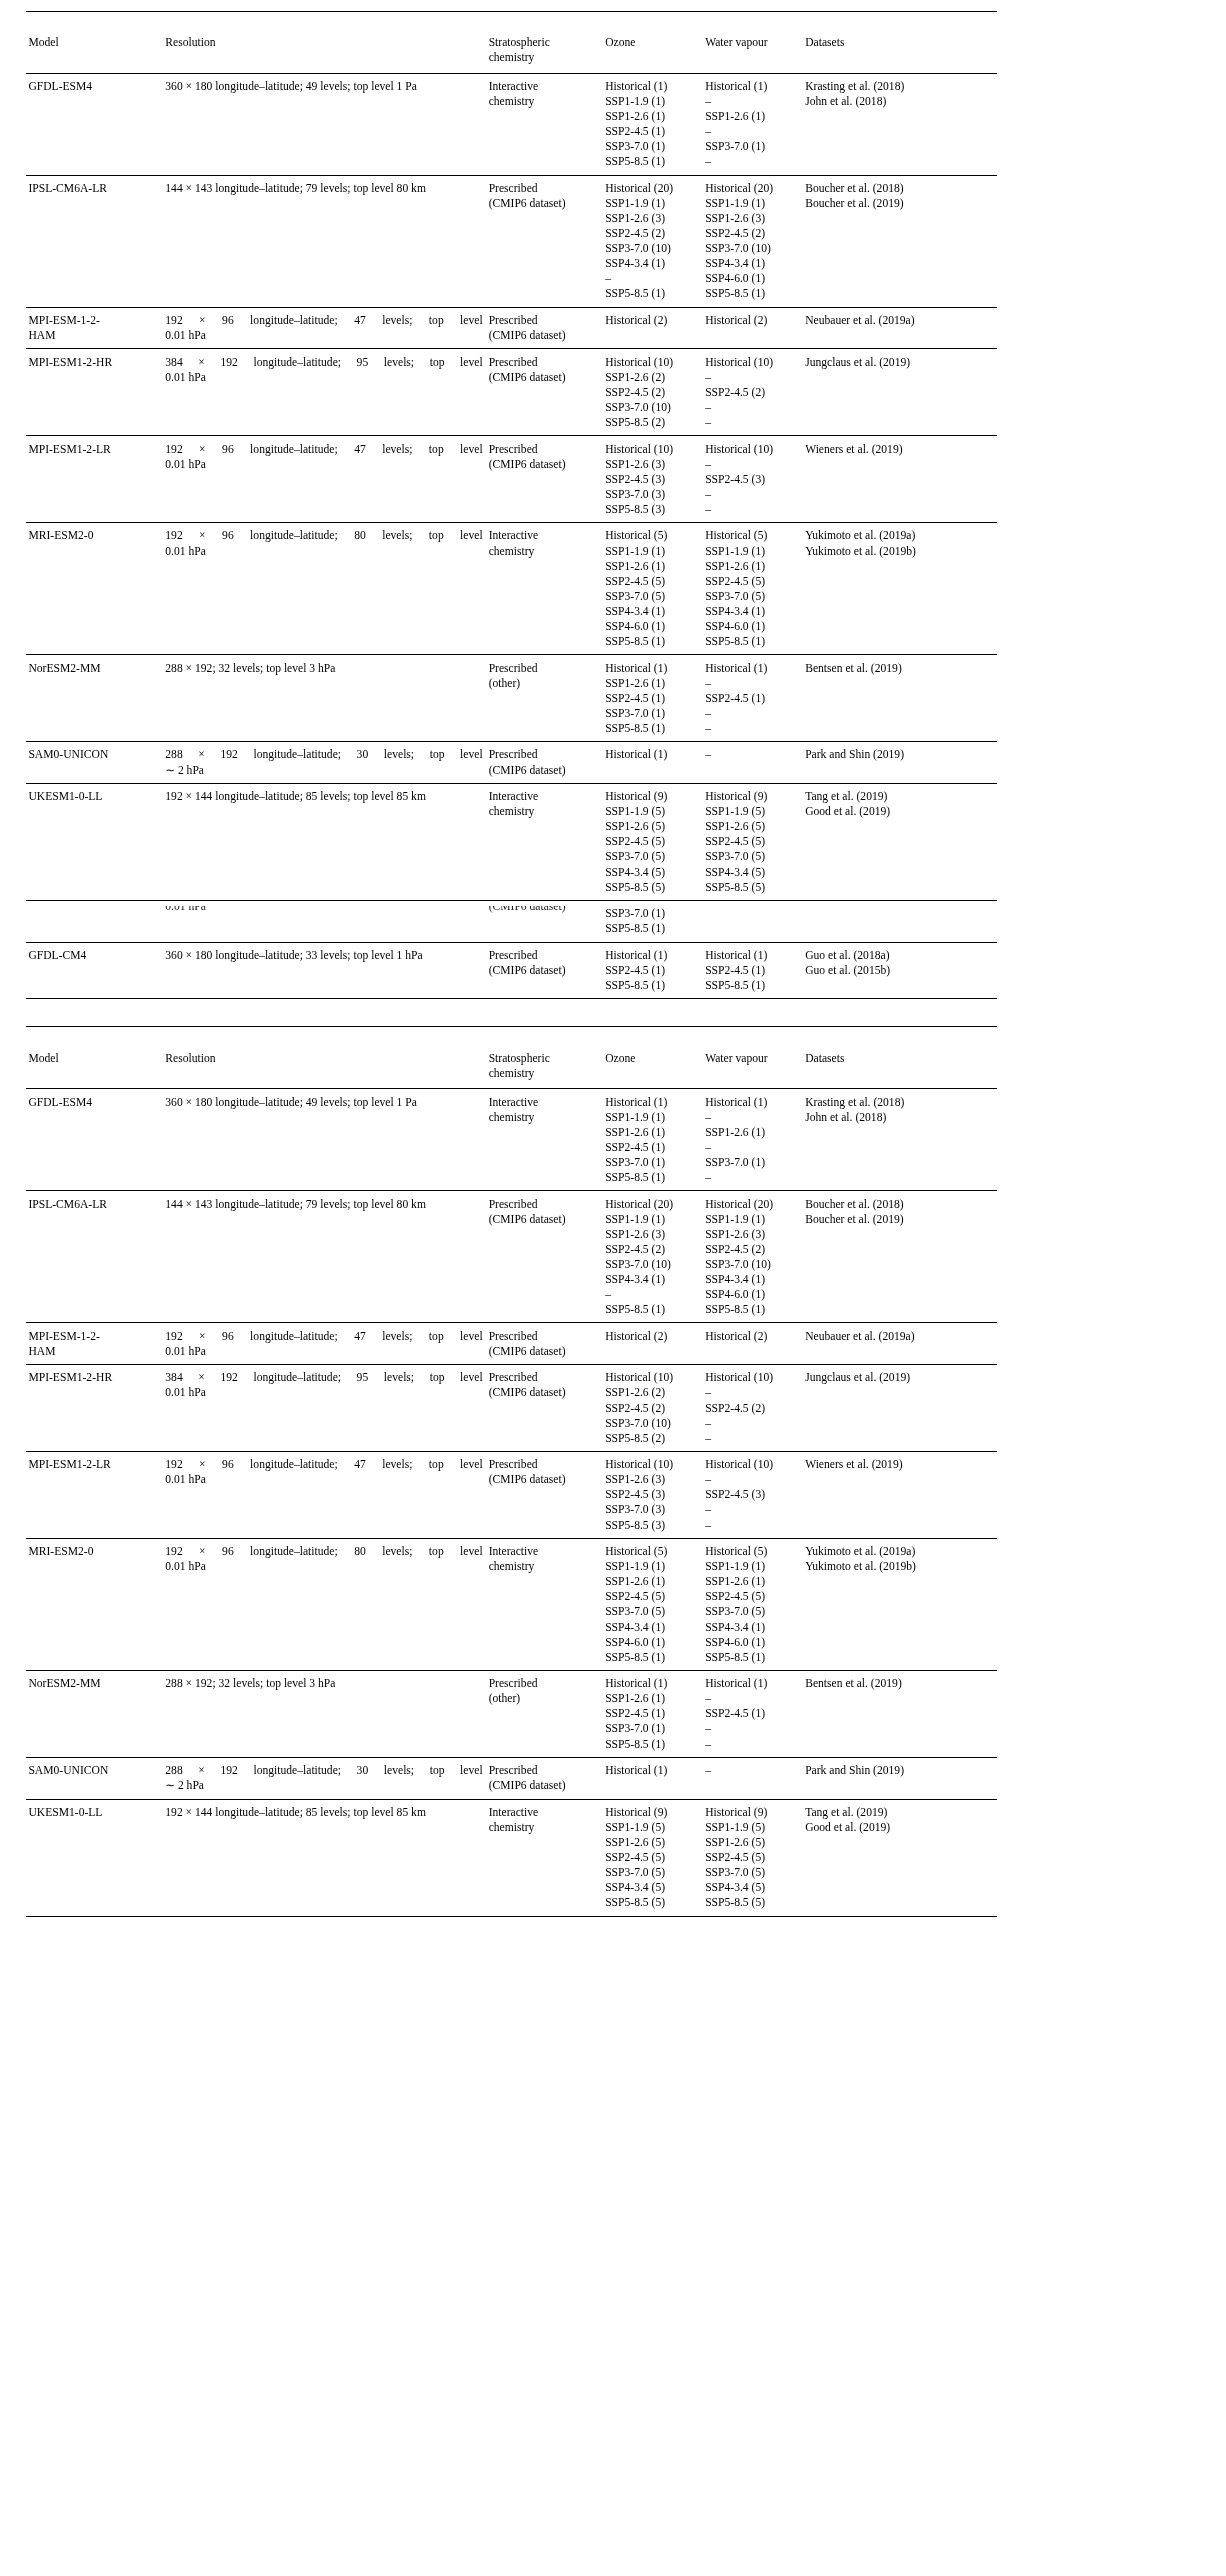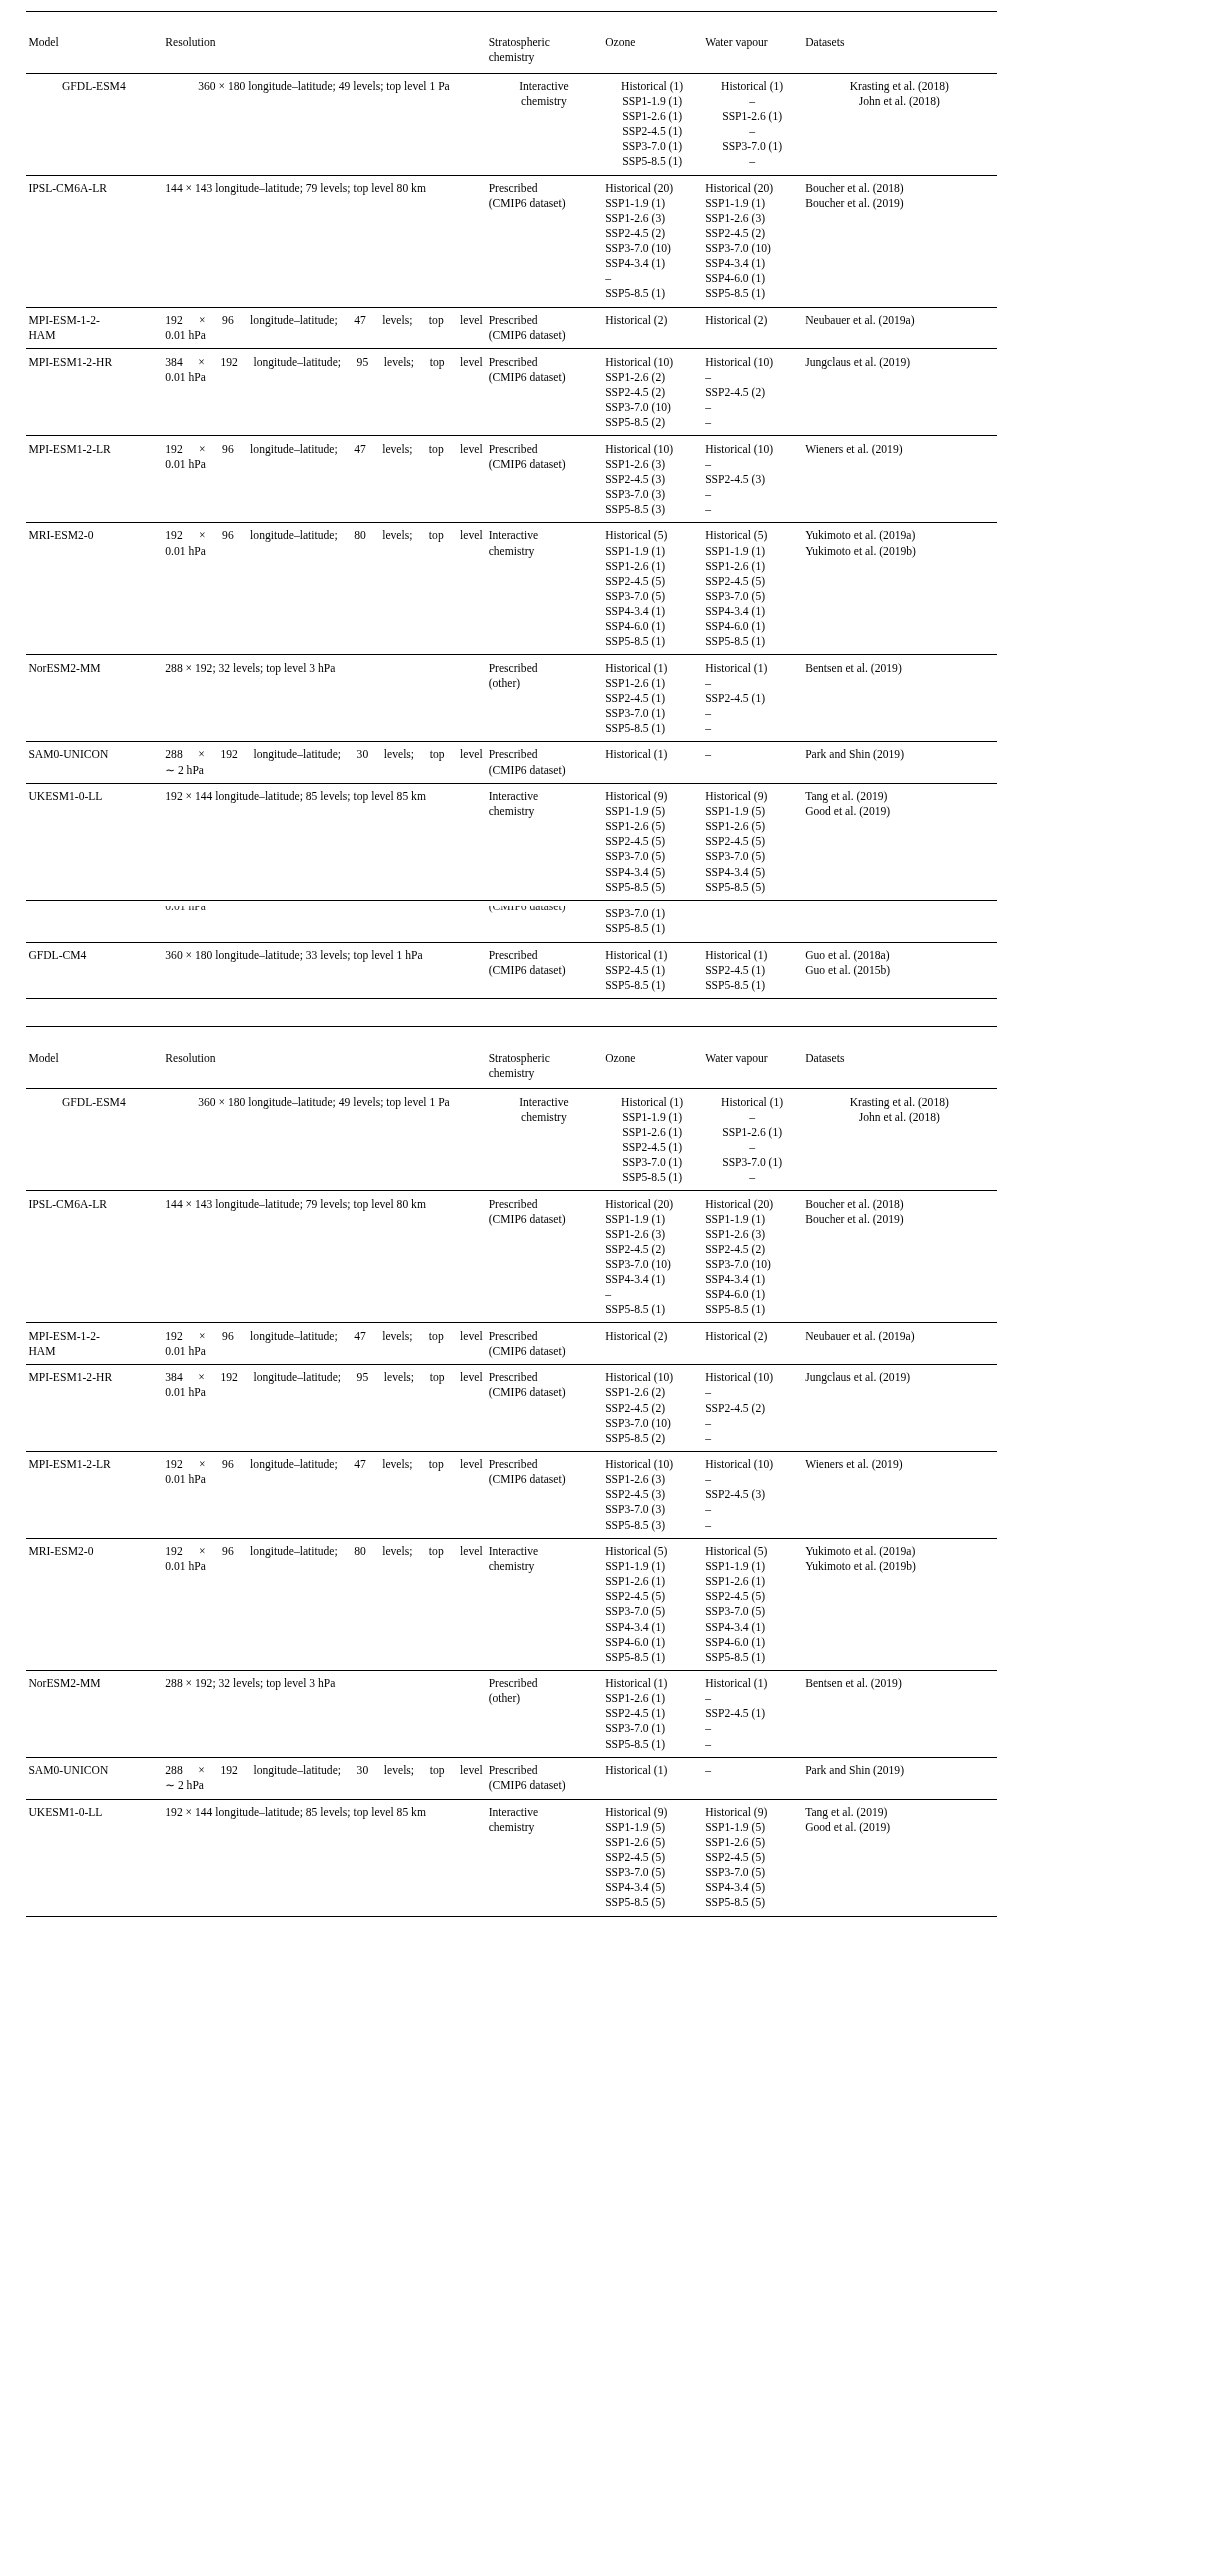--- a/index.html
+++ b/index.html
@@ -51,21 +51,20 @@
     border-top: 1.3px solid #000;
     border-bottom: 0;
     height: 2.4px;
     padding: 0;
   }
   .body-row td {
     border-top: 0.7px solid #000;
   }
   .body-row.first td {
     border-top: 0.7px solid #000;
-    text-align: center;
   }
   .tbl .last-row td {
     border-bottom: 1.3px solid #000;
     margin-left: 36px;
   }
   .cell-lines div {
     white-space: nowrap;
   }
   .justify {
     text-align: justify;

